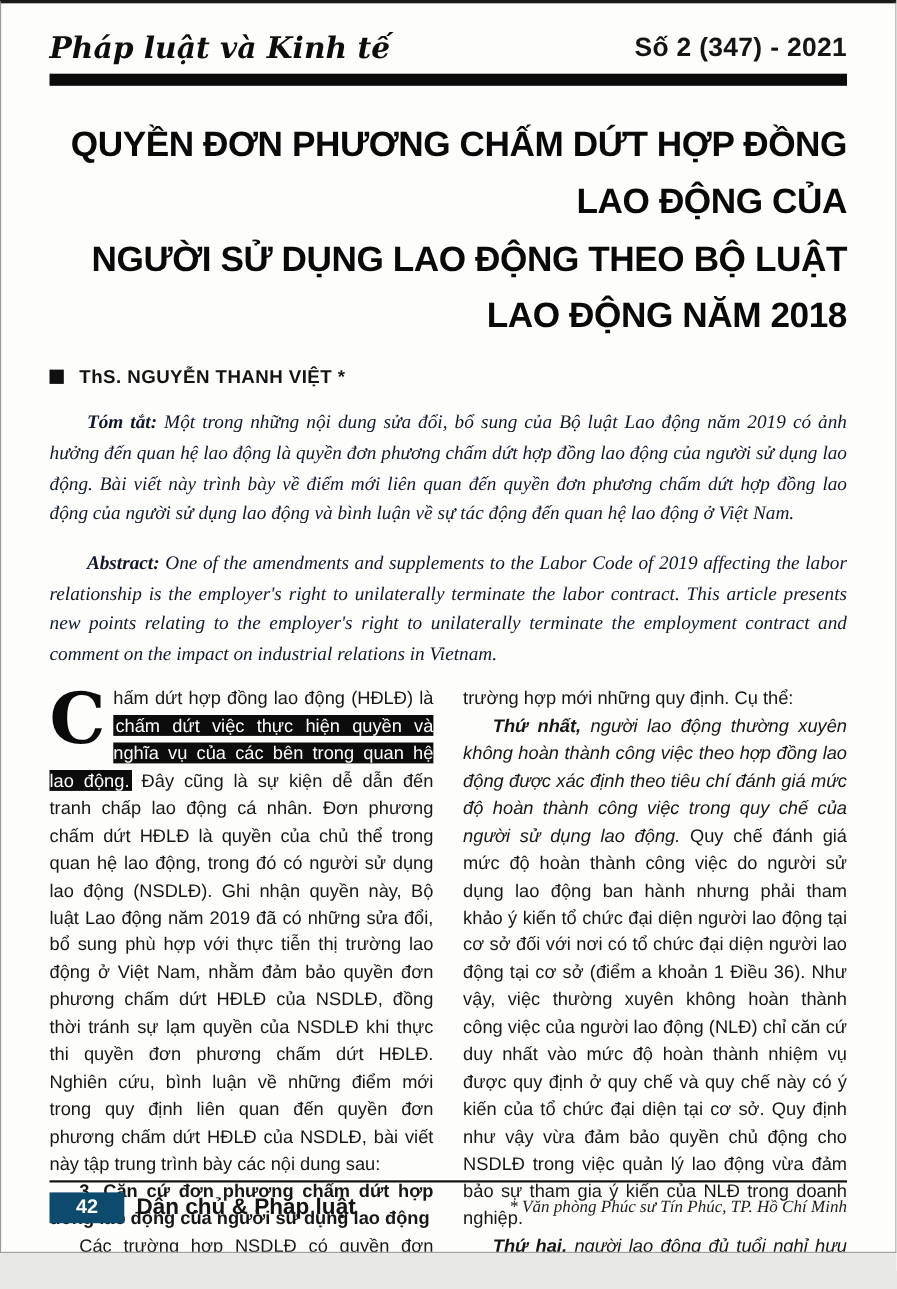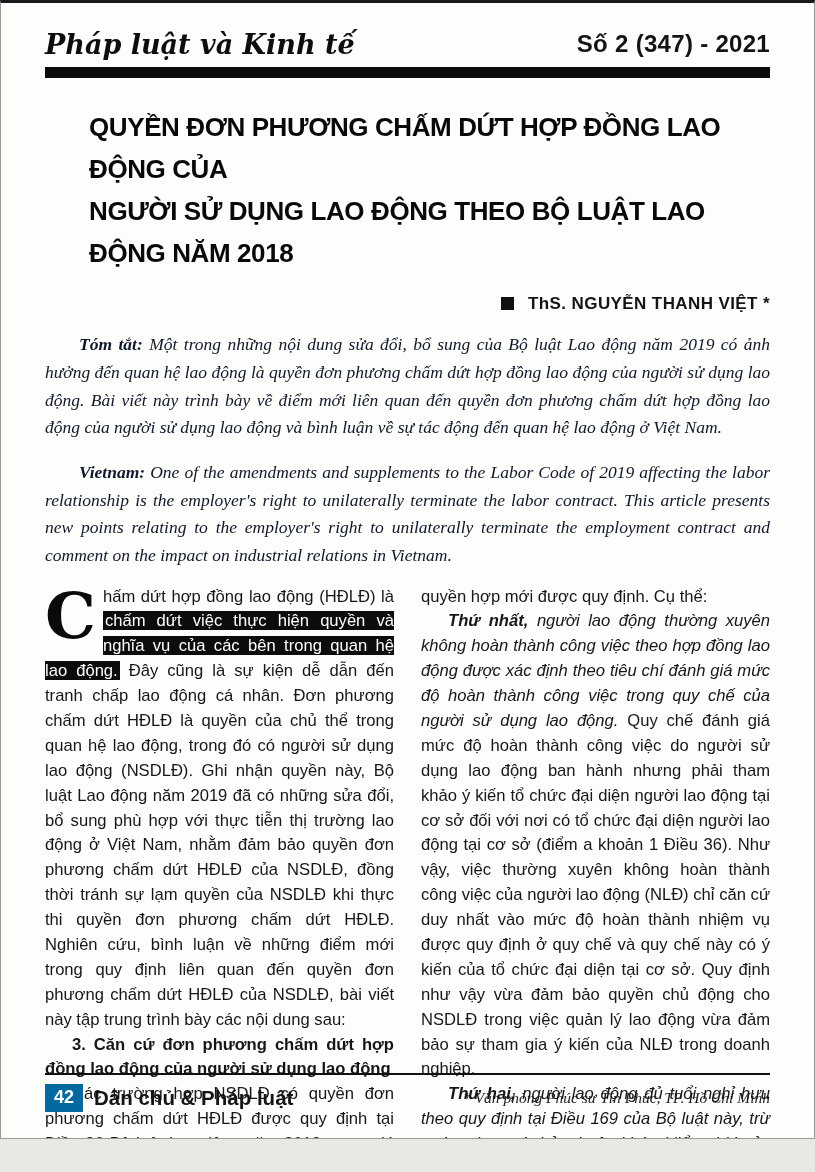--- a/index.html
+++ b/index.html
@@ -20,26 +20,26 @@
   .header-row { display:flex; justify-content:space-between; align-items:flex-end; }
   .journal-name {
     font-family:"DejaVu Serif", serif;
     font-style:italic; font-weight:bold;
     font-size:27px; color:#0d0d0d;
   }
   .issue-number { font-size:24px; font-weight:bold; letter-spacing:0.3px; padding-bottom:2px; }
   .header-bar { height:11px; background:#0b0b0b; margin-top:7px; }
   
   .article-title {
-    margin-top:28px; text-align:left;
-    font-weight:800; font-size:26px; line-height:1.62;
-    letter-spacing:-0.4px; color:#090909;margin-left:44px;
+    margin-top:28px; text-align:right;
+    font-weight:800; font-size:32px; line-height:1.62;
+    letter-spacing:-0.4px; color:#090909;
   }
   
-  .author-line { margin-top:20px; text-align:right; font-weight:bold; font-size:17px; letter-spacing:0.4px; }
+  .author-line { margin-top:20px; text-align:left; font-weight:bold; font-size:17px; letter-spacing:0.4px; }
   .author-bullet { display:inline-block; width:13px; height:13px; background:#101010; margin-right:9px; vertical-align:-1px; }
   
   .abs {
     font-family:"Liberation Serif", serif; font-style:italic;
     font-size:17.5px; line-height:1.58; text-align:justify;
     margin:17px 0 0 0; text-indent:34px; color:#0f172a;
   }
   .abs b { font-weight:bold; }
   
   .columns { display:flex; gap:27px; margin-top:15px; }
@@ -57,22 +57,22 @@
   .hl { background:#0c0c0c; color:#ffffff; padding:0 2px; }
   .h1 { font-weight:bold; }
   .lead-bi { font-weight:bold; font-style:italic; }
   .lead-i { font-style:italic; }
   
   .footer-wrap { position:absolute; left:44px; right:44px; bottom:26px; }
   .footer-rule { border-top:2.5px solid #101010; }
   .footer-row { display:flex; justify-content:space-between; align-items:center; padding-top:9px; }
   .footer-left { display:flex; align-items:center; }
   .page-badge {
-    background:#0369a1; color:#fff; font-weight:bold;
-    font-size:18px; padding:3px 9px; line-height:1.2;
+    background:#0c4a6e; color:#fff; font-weight:bold;
+    font-size:18px; padding:3px 24px; line-height:1.2;
   }
   .footer-title { font-weight:bold; font-size:20.5px; margin-left:11px; }
   .footnote {
     font-family:"Liberation Serif", serif; font-style:italic;
     font-size:15.5px; color:#1b1b1b;
   }
 </style>
 </head>
 <body>
 
@@ -92,35 +92,35 @@
   <div class="author-line">
     <span class="author-bullet"></span>
     <span>ThS. NGUYỄN THANH VIỆT *</span>
   </div>
 
   <p class="abs">
     <b>Tóm tắt:</b><span> Một trong những nội dung sửa đổi, bổ sung của Bộ luật Lao động năm 2019 có ảnh hưởng đến quan hệ lao động là quyền đơn phương chấm dứt hợp đồng lao động của người sử dụng lao động. Bài viết này trình bày về điểm mới liên quan đến quyền đơn phương chấm dứt hợp đồng lao động của người sử dụng lao động và bình luận về sự tác động đến quan hệ lao động ở Việt Nam.</span>
   </p>
 
   <p class="abs">
-    <b>Vietnam:</b><span> One of the amendments and supplements to the Labor Code of 2019 affecting the labor relationship is the employer's right to unilaterally terminate the labor contract. This article presents new points relating to the employer's right to unilaterally terminate the employment contract and comment on the impact on industrial relations in Vietnam.</span>
+    <b>Abstract:</b><span> One of the amendments and supplements to the Labor Code of 2019 affecting the labor relationship is the employer's right to unilaterally terminate the labor contract. This article presents new points relating to the employer's right to unilaterally terminate the employment contract and comment on the impact on industrial relations in Vietnam.</span>
   </p>
 
   <div class="columns">
 
     <div class="col">
       <p class="noindent">
         <span class="dropcap">C</span><span>hấm dứt hợp đồng lao động (HĐLĐ) là </span><span class="hl">chấm dứt việc thực hiện quyền và nghĩa vụ của các bên trong quan hệ lao động.</span><span> Đây cũng là sự kiện dễ dẫn đến tranh chấp lao động cá nhân. Đơn phương chấm dứt HĐLĐ là quyền của chủ thể trong quan hệ lao động, trong đó có người sử dụng lao động (NSDLĐ). Ghi nhận quyền này, Bộ luật Lao động năm 2019 đã có những sửa đổi, bổ sung phù hợp với thực tiễn thị trường lao động ở Việt Nam, nhằm đảm bảo quyền đơn phương chấm dứt HĐLĐ của NSDLĐ, đồng thời tránh sự lạm quyền của NSDLĐ khi thực thi quyền đơn phương chấm dứt HĐLĐ. Nghiên cứu, bình luận về những điểm mới trong quy định liên quan đến quyền đơn phương chấm dứt HĐLĐ của NSDLĐ, bài viết này tập trung trình bày các nội dung sau:</span>
       </p>
       <p class="h1">3. Căn cứ đơn phương chấm dứt hợp đồng lao động của người sử dụng lao động</p>
       <p>Các trường hợp NSDLĐ có quyền đơn phương chấm dứt HĐLĐ được quy định tại Điều 36 Bộ luật Lao động năm 2019, trong đó có những nội dung được kế thừa và có quy định rõ thêm, cũng có những</p>
     </div>
 
     <div class="col">
-      <p class="noindent">quyền hợp mới được quy định. Cụ thể:</p>
+      <p class="noindent">trường hợp mới những quy định. Cụ thể:</p>
       <p>
         <span class="lead-bi">Thứ nhất,</span><span class="lead-i"> người lao động thường xuyên không hoàn thành công việc theo hợp đồng lao động được xác định theo tiêu chí đánh giá mức độ hoàn thành công việc trong quy chế của người sử dụng lao động.</span><span> Quy chế đánh giá mức độ hoàn thành công việc do người sử dụng lao động ban hành nhưng phải tham khảo ý kiến tổ chức đại diện người lao động tại cơ sở đối với nơi có tổ chức đại diện người lao động tại cơ sở (điểm a khoản 1 Điều 36). Như vậy, việc thường xuyên không hoàn thành công việc của người lao động (NLĐ) chỉ căn cứ duy nhất vào mức độ hoàn thành nhiệm vụ được quy định ở quy chế và quy chế này có ý kiến của tổ chức đại diện tại cơ sở. Quy định như vậy vừa đảm bảo quyền chủ động cho NSDLĐ trong việc quản lý lao động vừa đảm bảo sự tham gia ý kiến của NLĐ trong doanh nghiệp.</span>
       </p>
       <p>
         <span class="lead-bi">Thứ hai,</span><span class="lead-i"> người lao động đủ tuổi nghỉ hưu theo quy định tại Điều 169 của Bộ luật này, trừ trường hợp có thỏa thuận khác (điểm đ khoản 2 Điều 36).</span>
       </p>
     </div>
 
   </div>
 

